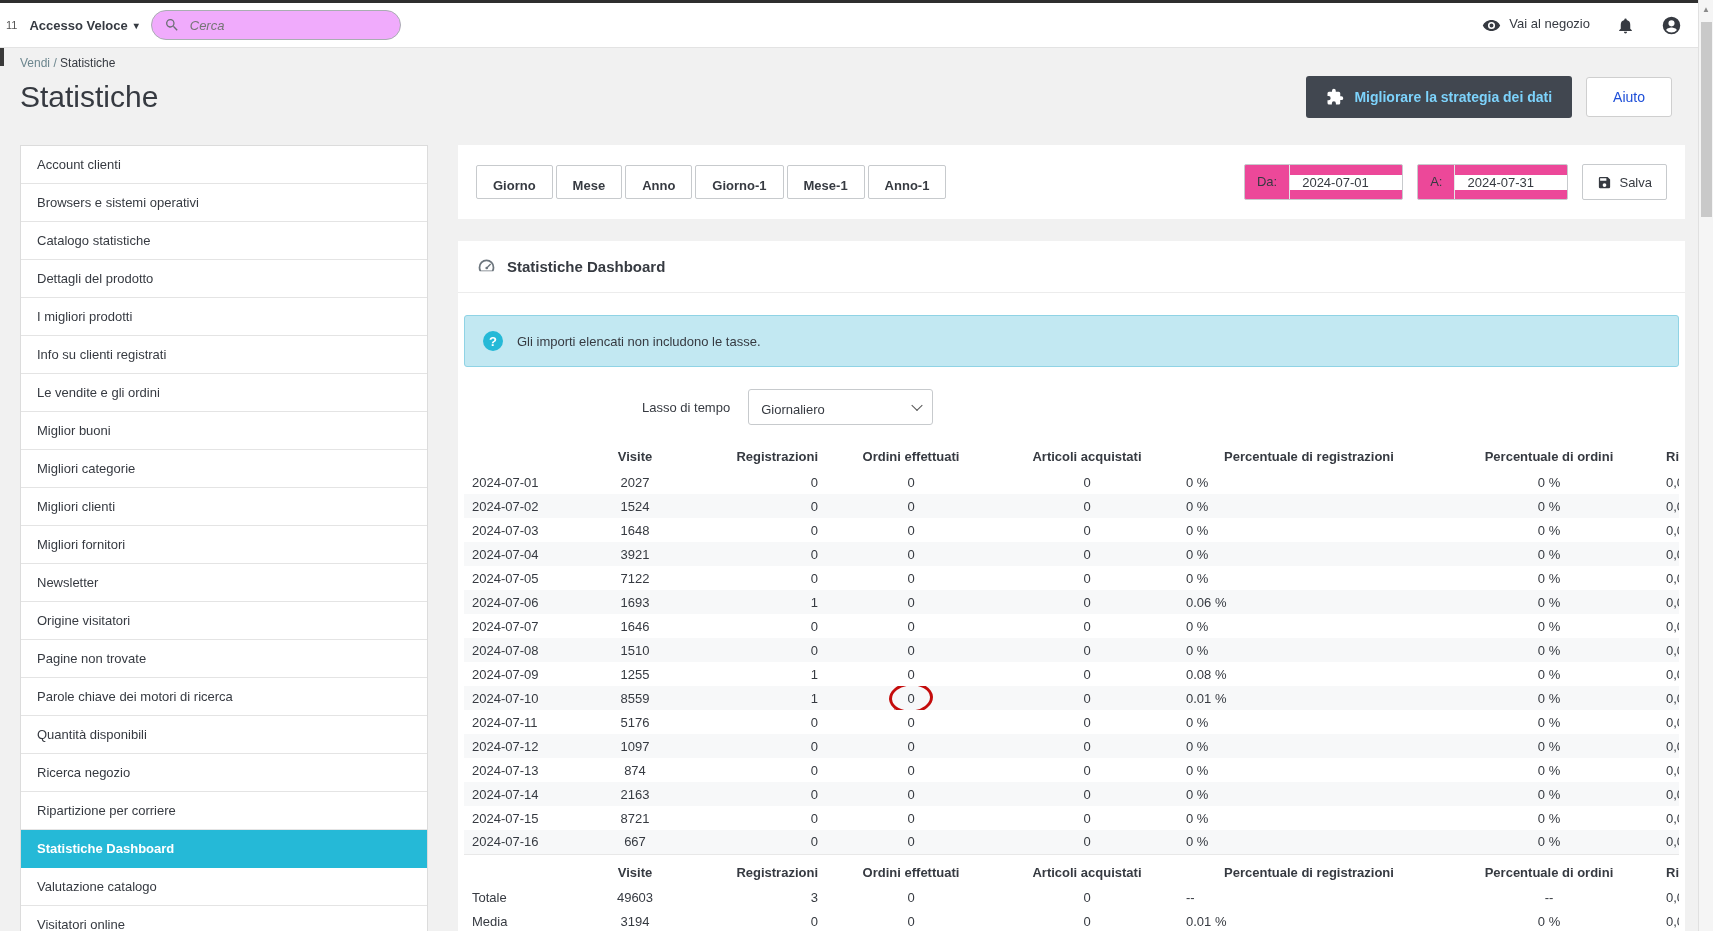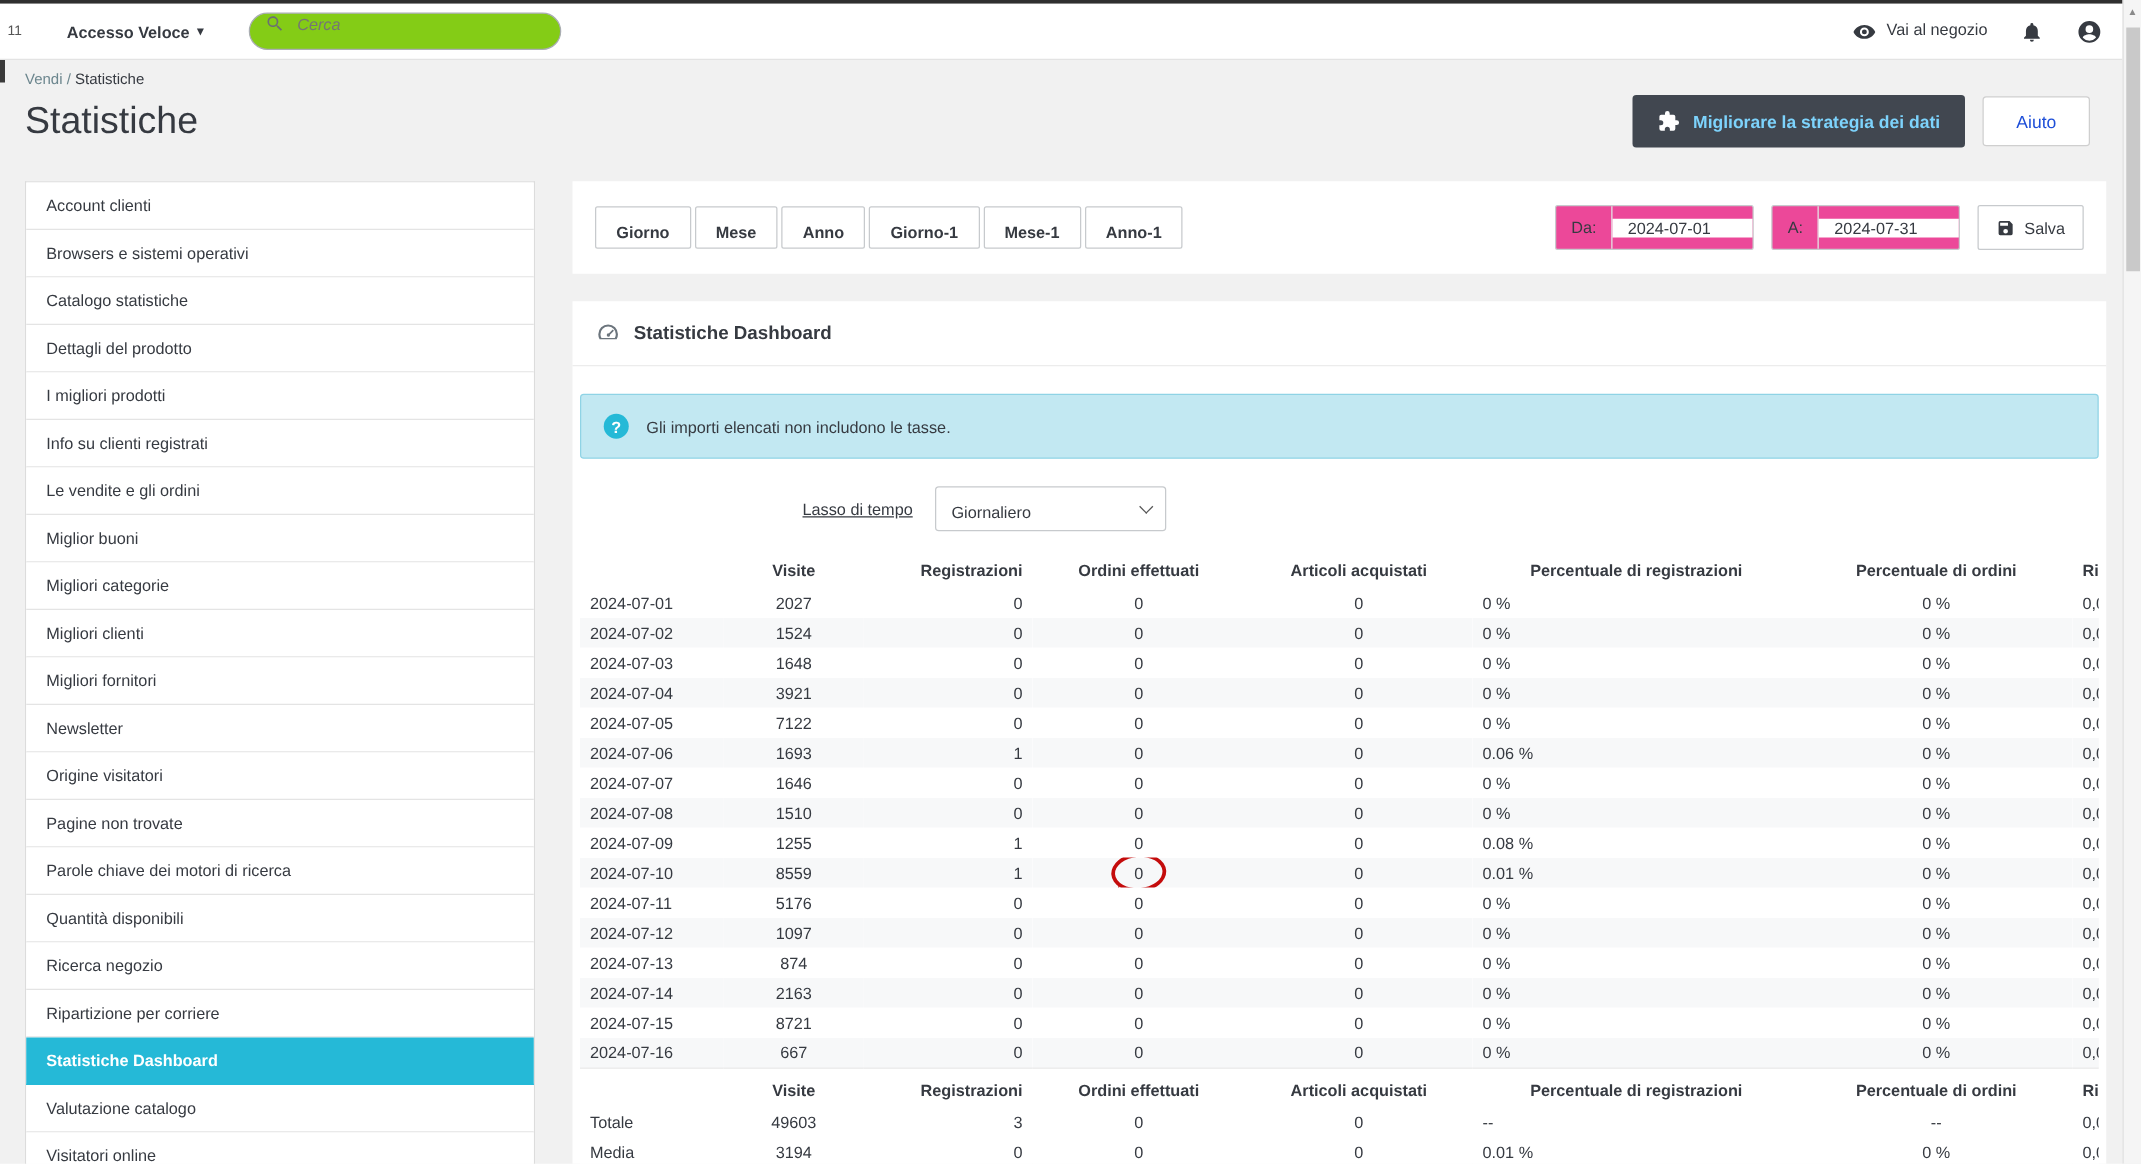--- a/index.html
+++ b/index.html
@@ -8,28 +8,28 @@
     width:1713px; height:931px; position:relative; overflow:hidden;
     background:#f1f1f1; color:#363a41;
     font-family:"Liberation Sans", sans-serif; font-size:13px;
   }
   .top-edge { height:3px; background:#2f2f2f; width:100%; }
 
   
   .topbar {
     position:absolute; top:3px; left:0; right:15px; height:45px;
     background:#fff; border-bottom:1px solid #e3e3e3;
-    display:flex; align-items:center; gap:36px; padding:0 16px 0 6px;
+    display:flex; align-items:center; gap:12px; padding:0 16px 0 6px;
   }
   .tb-num { font-size:11px; color:#555; }
   .quick-access { display:flex; align-items:center; gap:6px; font-size:13px; font-weight:600; cursor:pointer; }
   .caret { font-size:10px; color:#363a41; }
   .search-pill {
-    display:flex; align-items:flex-start; gap:8px; width:250px; height:30px;
-    border:1px solid #a9adb2; border-radius:16px; padding:0 12px; background:#84cc16;
+    display:flex; align-items:center; gap:8px; width:250px; height:30px;
+    border:1px solid #a9adb2; border-radius:16px; padding:0 12px; background:#f0abfc;
   }
   .search-pill svg { flex:0 0 auto; }
   .search-input { border:none; outline:none; width:100%; background:transparent;
     font-style:italic; font-size:13px; color:#555; font-family:inherit; }
   .tb-right { margin-left:auto; display:flex; align-items:center; gap:26px; }
   .shop-link { display:flex; align-items:flex-start; gap:8px; font-size:13px; cursor:pointer; }
   .tb-icon { display:flex; cursor:pointer; }
 
   .left-notch { position:absolute; left:0; top:48px; width:4px; height:18px; background:#3a3a3a; }
 
@@ -88,21 +88,21 @@
 
   .alert-info {
     display:flex; align-items:center; gap:14px; margin-bottom:22px;
     background:var(--alert-bg,#c2e8f2); border:1px solid var(--alert-border,#8fd3e5);
     border-radius:3px; padding:15px 18px; font-size:13px; color:#363a41;
   }
   .q-icon { flex:0 0 auto; width:20px; height:20px; border-radius:50%;
     background:var(--primary,#25b9d7); color:#fff; font-weight:700; font-size:13px;
     display:flex; align-items:center; justify-content:center; }
 
-  .time-range-row { display:flex; align-items:center; gap:18px; margin:0 0 18px 178px;text-decoration:underline; }
+  .time-range-row { display:flex; align-items:center; gap:18px; margin:0 0 18px 178px; }
   .time-range-row label { font-size:13px; }
   .select-wrap { position:relative; }
   .select-wrap select {
     appearance:none; -webkit-appearance:none; width:185px; height:36px;
     border:1px solid #c7cacd; border-radius:3px; background:#fff;
     padding:4px 30px 0 12px; font-size:13px; color:#363a41; font-family:inherit;
   }
   .sel-caret { position:absolute; right:12px; top:50%; width:8px; height:8px;
     border-right:1.5px solid #555; border-bottom:1.5px solid #555;
     transform:translateY(-70%) rotate(45deg); pointer-events:none; }

